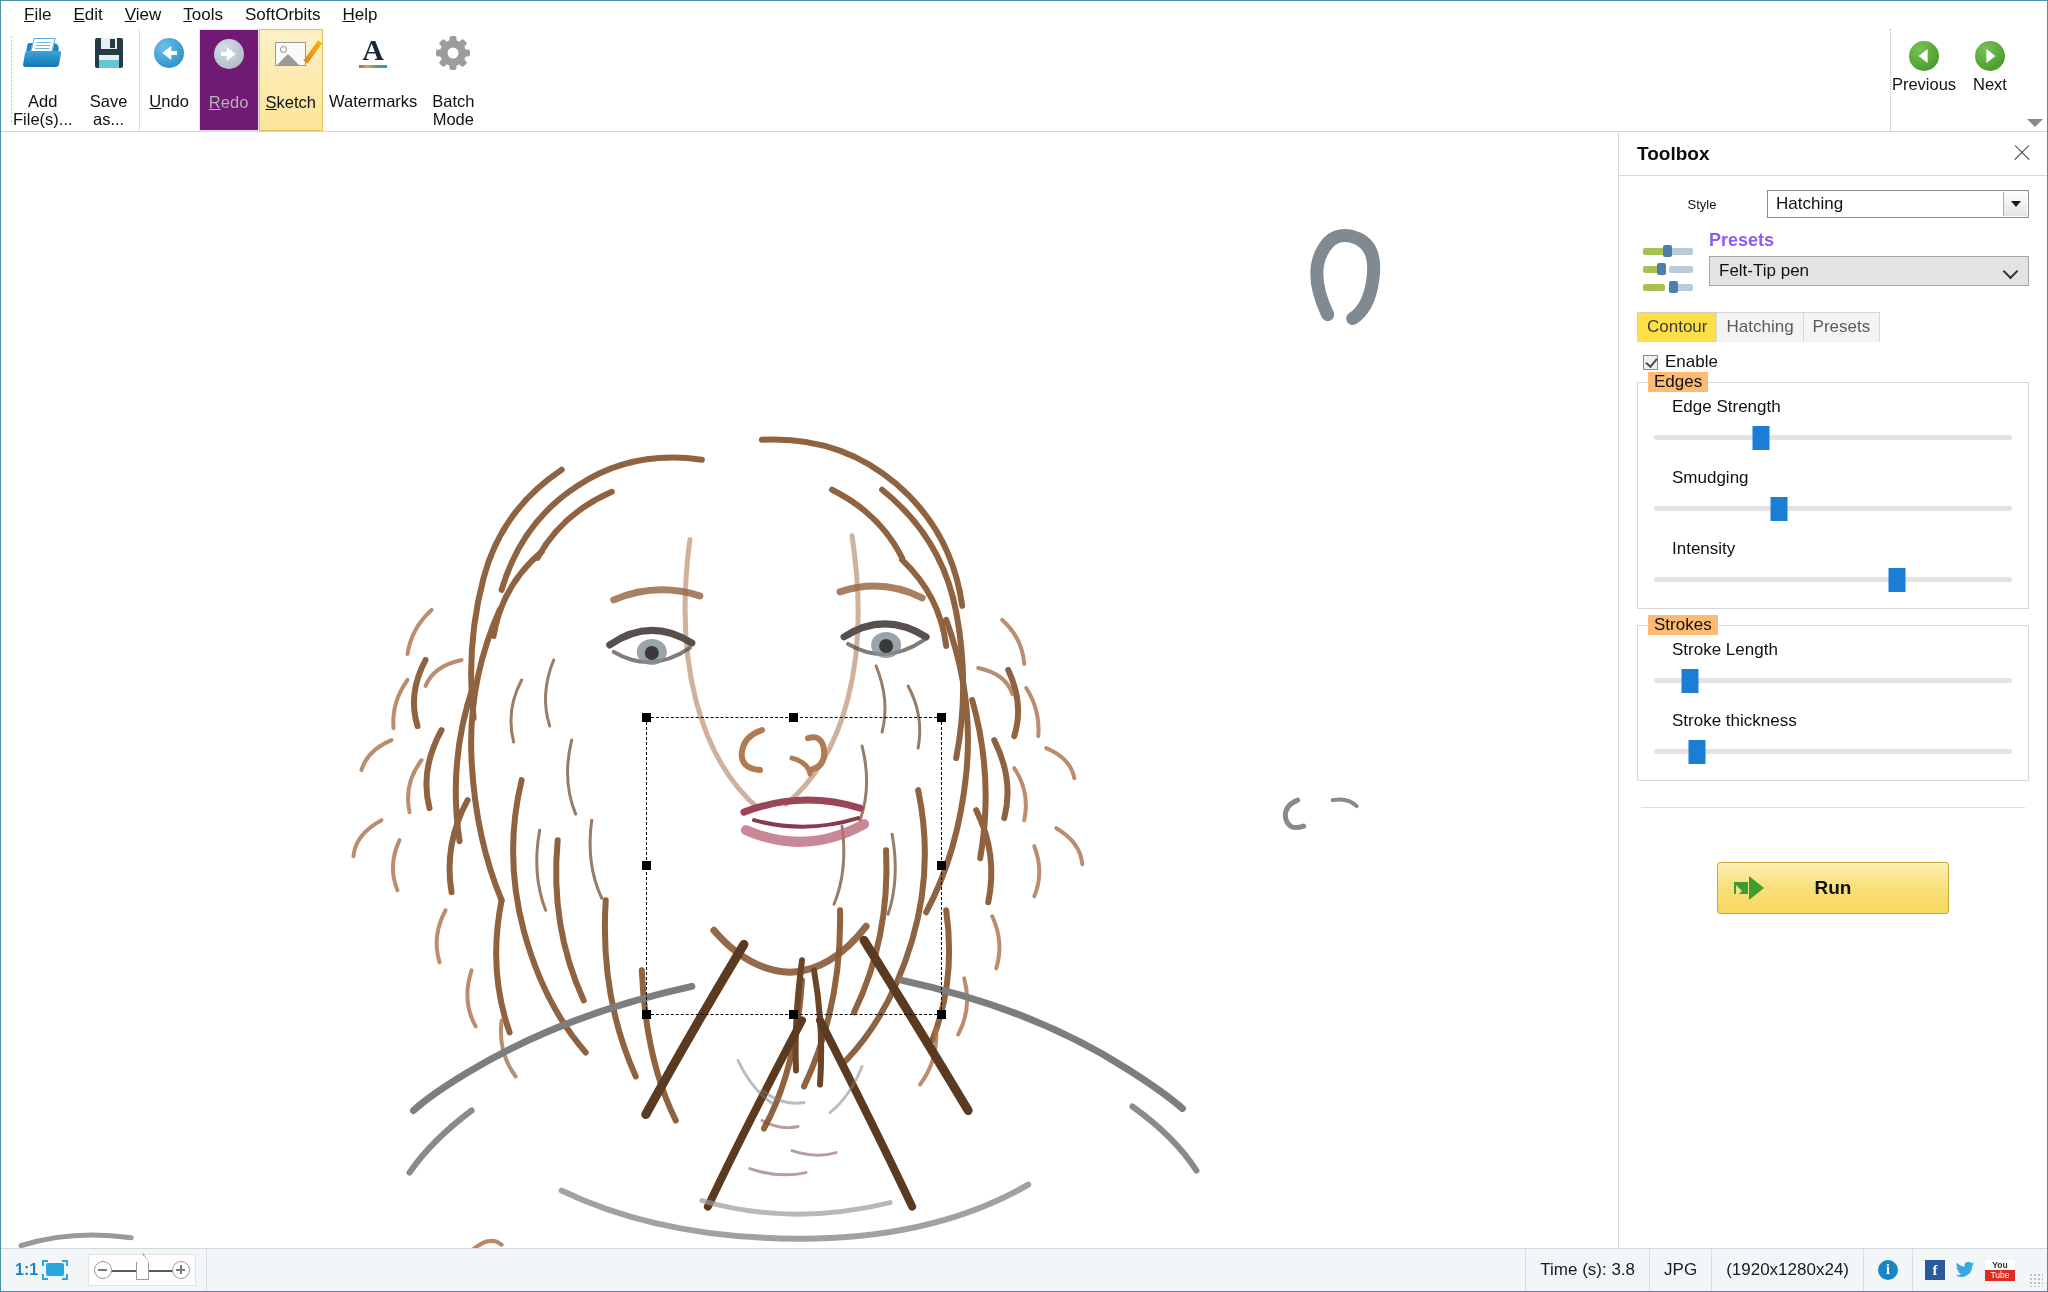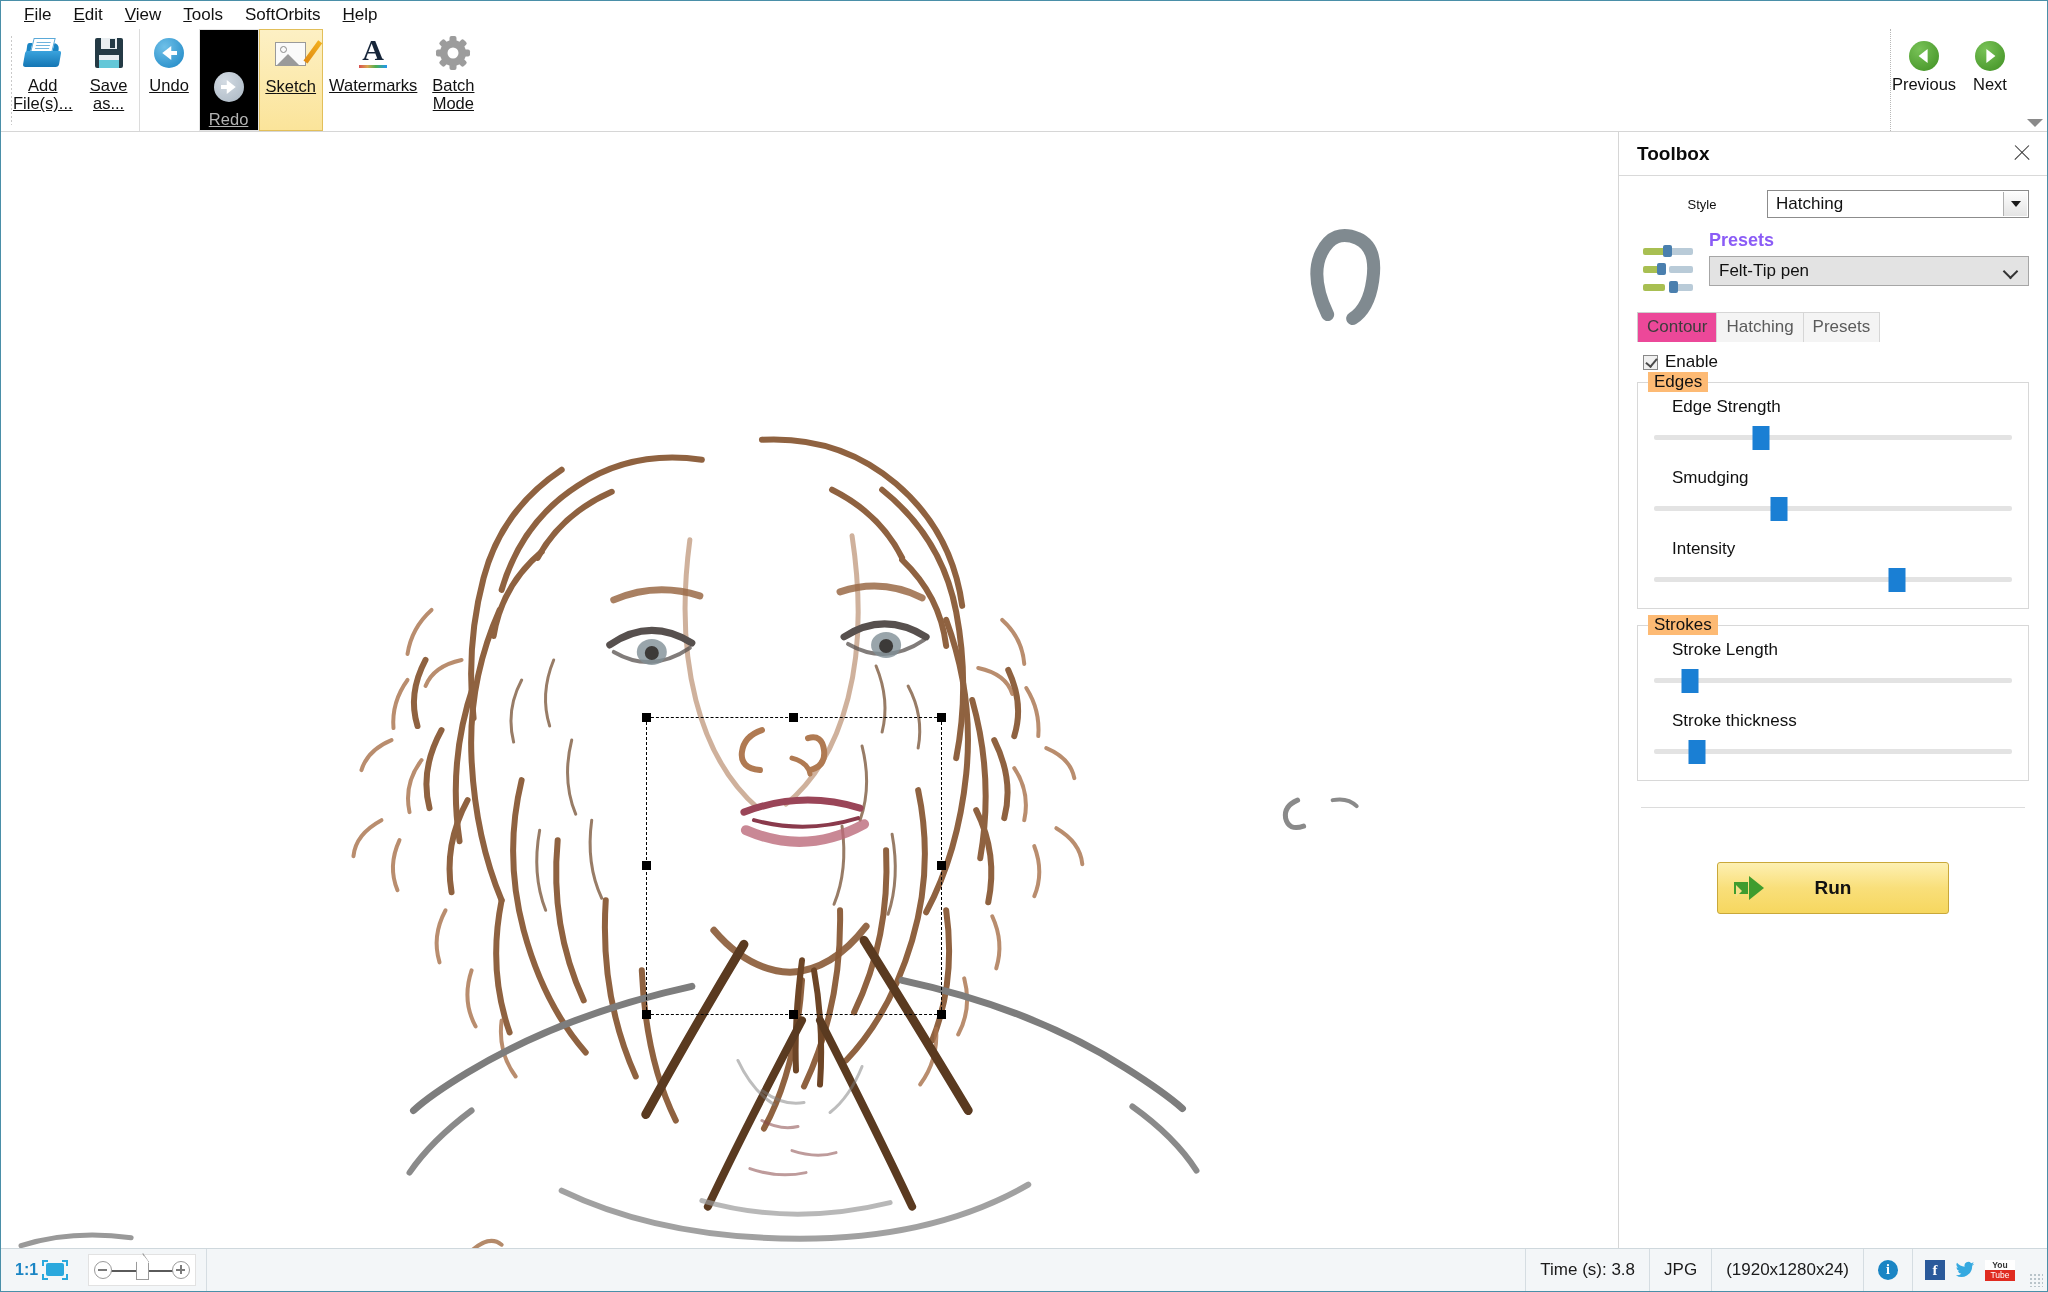--- a/index.html
+++ b/index.html
@@ -84,24 +84,24 @@
     background-image:radial-gradient(circle, #c9c9c9 1px, transparent 1px);
     background-size:3px 4px;
   }
   .rgroup { display:flex; align-items:stretch; }
   .rbtn {
     width:auto; min-width:60px; padding:5px 6px 2px;
     display:flex; flex-direction:column; align-items:center; justify-content:flex-start;
     font-size:16.5px; color:#111; text-align:center; line-height:1.12;
     cursor:default; position:relative;
   }
-  .rbtn .lbl { margin-top:4px; white-space:pre-line;text-decoration:underline; }
+  .rbtn .lbl { margin-top:20px; white-space:pre-line; }
   .rbtn.sep-left { border-left:1px solid #dcdcdc; }
   .rbtn.disabled .lbl { color:#b3b3b3; }
-  .rbtn.hovered { background:#000000; border:1px solid #e4e4e4;justify-content:flex-end; }
+  .rbtn.hovered { background:#701a75; border:1px solid #e4e4e4; }
   .rbtn.active {
     background:linear-gradient(180deg,#fdf0c4 0%,#fbe49a 100%);
     border:1px solid #e2bf5a;
   }
   .rbtn u { text-decoration:underline; }
   .rbtn.disabled u { text-decoration:underline; color:#b3b3b3; }
   .ico { width:38px; height:38px; position:relative; }
 
   
   .ico-folder .f-back { position:absolute; left:2px; top:9px; width:32px; height:22px;
@@ -231,21 +231,21 @@
     display:flex; align-items:center; padding-left:9px; font-size:17px; color:#111; position:relative;
   }
   .chev { position:absolute; right:12px; top:9px; width:11px; height:11px;
     border-right:2px solid #333; border-bottom:2px solid #333; transform:rotate(45deg); }
 
   .tabstrip { display:flex; align-items:flex-end; margin-top:10px; border-bottom:0; }
   .tab {
     font-size:17px; color:#5b5b5b; padding:4px 9px 5px; border:1px solid #d6d6d6; border-bottom:none;
     background:#f4f4f4; margin-right:-1px;
   }
-  .tab.selected { background:#ec4899; color:#3c3c3c; border-color:#cfcfcf; }
+  .tab.selected { background:#fde047; color:#3c3c3c; border-color:#cfcfcf; }
 
   .enable-row { display:flex; align-items:center; margin:10px 0 10px 6px; gap:7px; }
   .chk { width:15px; height:15px; border:1px solid #888; background:#f0f0f0; position:relative; }
   .chk:after { content:""; position:absolute; left:4px; top:0px; width:5px; height:9px;
      border-right:2px solid #4a4a4a; border-bottom:2px solid #4a4a4a; transform:rotate(40deg); }
   .enable-lbl { font-size:17px; color:#111; }
 
   .groupbox { border:1px solid #d8d8d8; margin:0 0 16px 0; padding:14px 16px 16px; position:relative; }
   .groupbox > .gtitle {
     position:absolute; top:-11px; left:10px; background:#fdba74; padding:0 6px;

